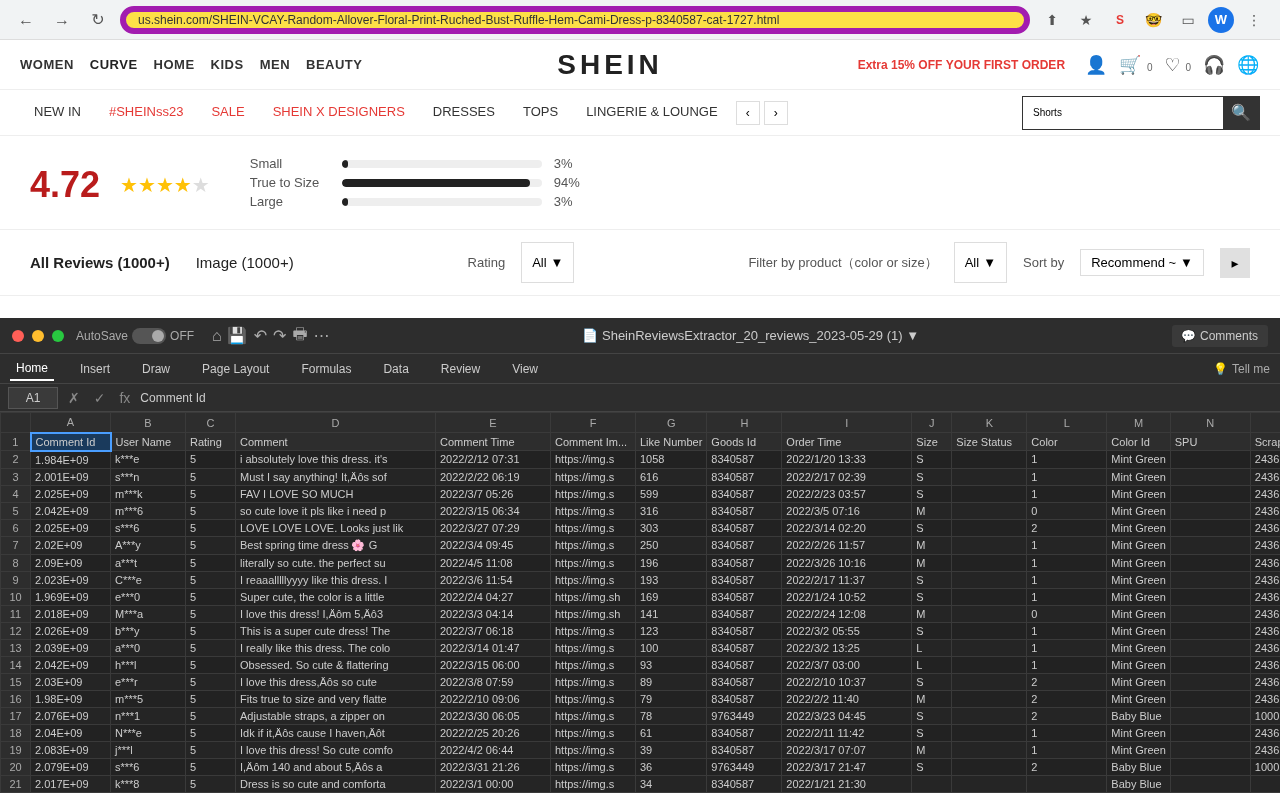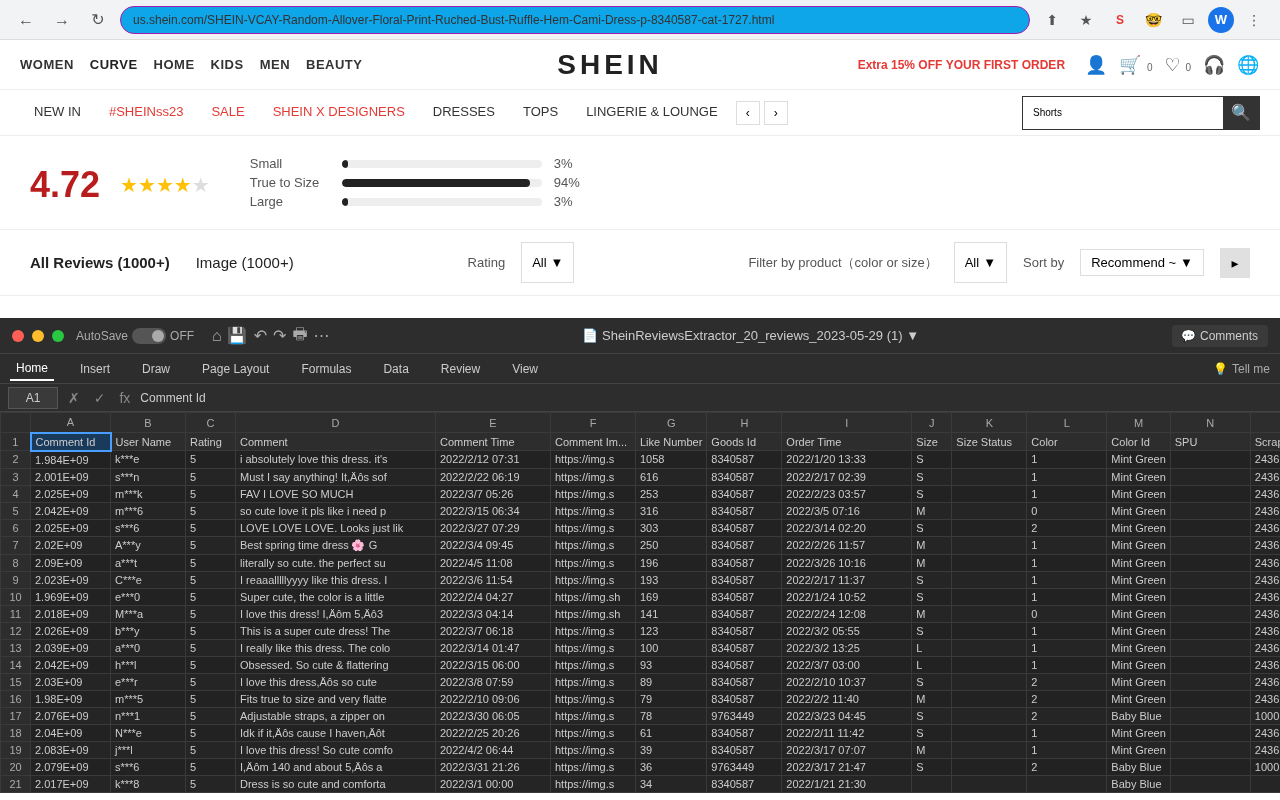--- a/index.html
+++ b/index.html
@@ -22,22 +22,22 @@
       background: transparent;
       cursor: pointer;
       display: flex; align-items: center; justify-content: center;
       color: #555;
       font-size: 16px;
     }
     .address-bar {
       flex: 1;
       height: 28px;
       border-radius: 14px;
-      border: 1px solid #a21caf;
-      background: #0ea5e9;
+      border: 6px solid #a21caf;
+      background: #fde047;
       padding: 0 12px;
       font-size: 12px;
       color: #333;
       display: flex; align-items: center;
     }
     .browser-actions {
       display: flex; gap: 6px; align-items: center;
     }
     .browser-icon {
       width: 28px; height: 28px;
@@ -627,21 +627,21 @@
             <td>2436</td>
           </tr>
           <tr class="data-row">
             <td class="row-header">4</td>
             <td>2.025E+09</td>
             <td>m***k</td>
             <td>5</td>
             <td>FAV I LOVE SO MUCH</td>
             <td>2022/3/7 05:26</td>
             <td>https://img.s</td>
-            <td>253</td>
+            <td>599</td>
             <td>8340587</td>
             <td>2022/2/23 03:57</td>
             <td>S</td>
             <td></td>
             <td>1</td>
             <td>Mint Green</td>
             <td></td>
             <td>2436</td>
           </tr>
           <tr class="data-row">

